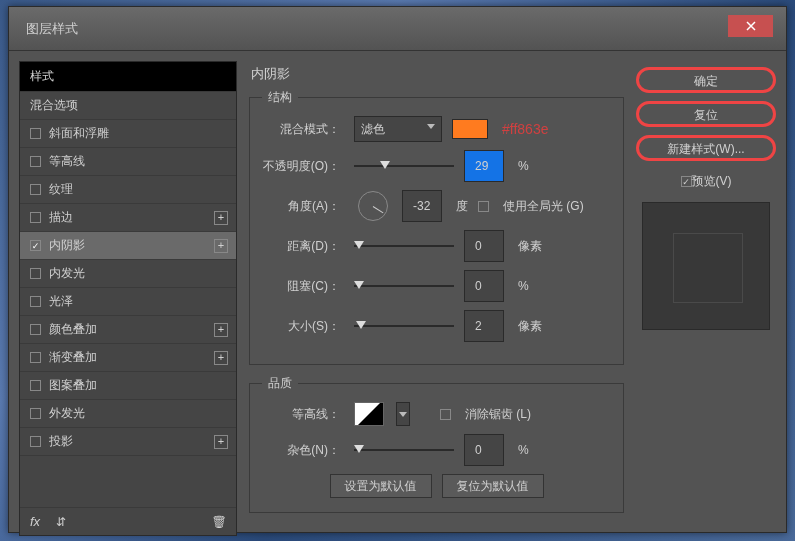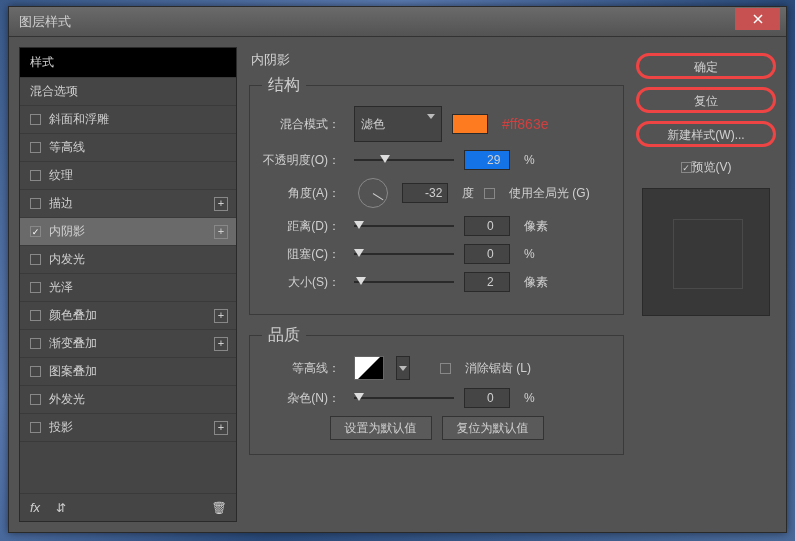--- a/index.html
+++ b/index.html
@@ -1,48 +1,48 @@
 <!DOCTYPE html>
 <html><head>
 <meta charset="utf-8">
 <style>
 *{margin:0;padding:0;box-sizing:border-box;font-family:"Microsoft YaHei",SimSun,sans-serif;font-size:12px;color:#d0d0d0}
 body{background:linear-gradient(135deg,#3a5a8a 0%,#5a7ab0 30%,#2a4a7a 60%,#4a6a9a 100%);width:795px;height:541px;position:relative;overflow:hidden}
 .window{position:absolute;left:8px;top:6px;width:779px;height:527px;background:#535353;border:1px solid #2a2a2a;box-shadow:0 0 8px rgba(0,0,0,.5)}
-.titlebar{height:30px;background:linear-gradient(#6a6a6a,#535353);display:flex;align-items:center;padding:0 6px;border-bottom:1px solid #333}
+.titlebar{height:44px;background:linear-gradient(#6a6a6a,#535353);display:flex;align-items:center;padding:0 13px;border-bottom:1px solid #333}
 .titlebar .title{flex:1;font-size:13px;padding-left:4px}
 .closebtn{width:45px;height:22px;background:#c75050;display:flex;align-items:center;justify-content:center;cursor:pointer;margin-top:-6px}
 .closebtn svg{width:10px;height:10px}
 .body{display:flex;padding:10px;gap:8px;height:calc(100% - 30px)}
 .left{width:218px;background:#454545;border:1px solid #2a2a2a;display:flex;flex-direction:column}
 .left .hdr{padding:6px 10px;background:#000000;border-bottom:1px solid #3a3a3a}
 .left .item{display:flex;align-items:center;padding:5px 10px;border-bottom:1px solid #3a3a3a;cursor:pointer;position:relative}
 .left .item.selected{background:#6a6a6a}
 .left .item.indent{}
 .left .cb{width:11px;height:11px;border:1px solid #888;margin-right:8px;display:flex;align-items:center;justify-content:center}
 .left .cb.chk::after{content:"✓";font-size:9px;color:#fff}
 .left .plus{position:absolute;right:8px;width:14px;height:14px;border:1px solid #888;display:flex;align-items:center;justify-content:center;font-size:11px;line-height:1}
 .left .footer{margin-top:auto;display:flex;align-items:center;gap:14px;padding:6px 10px;border-top:1px solid #3a3a3a}
 .left .footer .fx{font-style:italic;font-size:13px}
 .left .footer .sm{width:14px;height:14px;display:flex;align-items:center;justify-content:center;cursor:pointer}
 .left .footer .spacer{flex:1}
 .mid{flex:1;padding:4px}
 .mid .panel-title{font-size:13px;margin-bottom:6px;padding-left:2px}
 fieldset{border:1px solid #3a3a3a;padding:10px 12px 14px;margin-bottom:10px}
-legend{padding:0 6px;font-size:16px}
+legend{padding:0 6px;font-size:12px}
 .row{display:flex;align-items:center;margin-bottom:8px;gap:10px}
 .row .lbl{width:78px;text-align:right;margin-right:4px}
-.sel{width:88px;height:36px;background:#454545;border:1px solid #2a2a2a;display:flex;align-items:center;padding:0 6px;position:relative}
+.sel{width:88px;height:26px;background:#454545;border:1px solid #2a2a2a;display:flex;align-items:center;padding:0 6px;position:relative}
 .sel::after{content:"";position:absolute;right:6px;top:7px;border-left:4px solid transparent;border-right:4px solid transparent;border-top:5px solid #bbb}
 .swatch{width:36px;height:20px;border:1px solid #2a2a2a}
 .hex{color:#d04040;font-size:14px;margin-left:4px}
 .slider{width:100px;height:14px;position:relative}
 .slider::before{content:"";position:absolute;left:0;right:0;top:6px;height:2px;background:#2a2a2a}
 .slider .thumb{position:absolute;top:2px;width:0;height:0;border-left:5px solid transparent;border-right:5px solid transparent;border-top:8px solid #ddd}
-.num{width:40px;height:20px;background:#454545;border:1px solid #2a2a2a;padding:0 22px;display:flex;align-items:center}
+.num{width:40px;height:32px;background:#454545;border:1px solid #2a2a2a;padding:0 10px;display:flex;align-items:center}
 .num.hl{background:#1473e6;color:#fff}
 .unit{margin-left:4px}
 .angle{width:30px;height:30px;border:1px solid #888;border-radius:50%;position:relative;margin:0 4px}
 .angle::after{content:"";position:absolute;left:50%;top:50%;width:12px;height:1px;background:#ccc;transform-origin:left;transform:rotate(32deg)}
 .cb2{width:11px;height:11px;border:1px solid #888;margin-right:4px}
 .contour{width:30px;height:24px;border:1px solid #666;background:linear-gradient(135deg,#fff 0%,#fff 48%,#000 52%,#000 100%);margin-right:2px}
 .dd{width:14px;height:24px;background:#454545;border:1px solid #2a2a2a;display:flex;align-items:center;justify-content:center}
 .dd::after{content:"";border-left:4px solid transparent;border-right:4px solid transparent;border-top:5px solid #bbb}
 .btn{height:24px;padding:0 14px;background:#5a5a5a;border:1px solid #333;border-radius:0;display:inline-flex;align-items:center;cursor:pointer}
 .btnrow{display:flex;gap:10px;justify-content:center;margin-top:4px}

